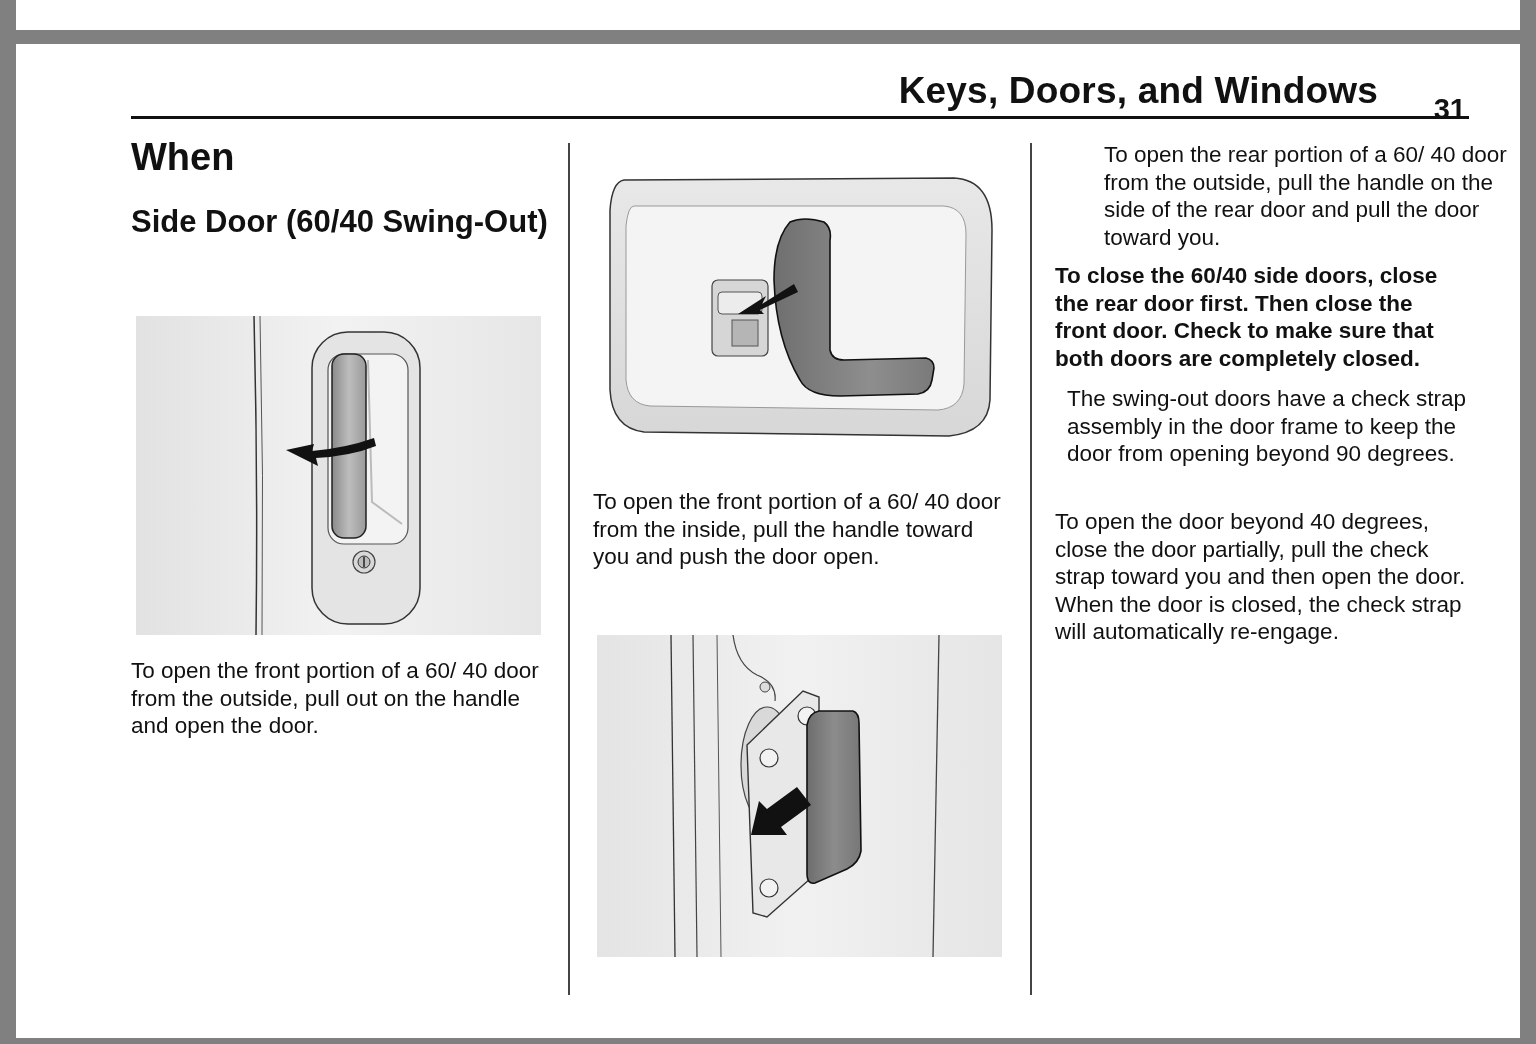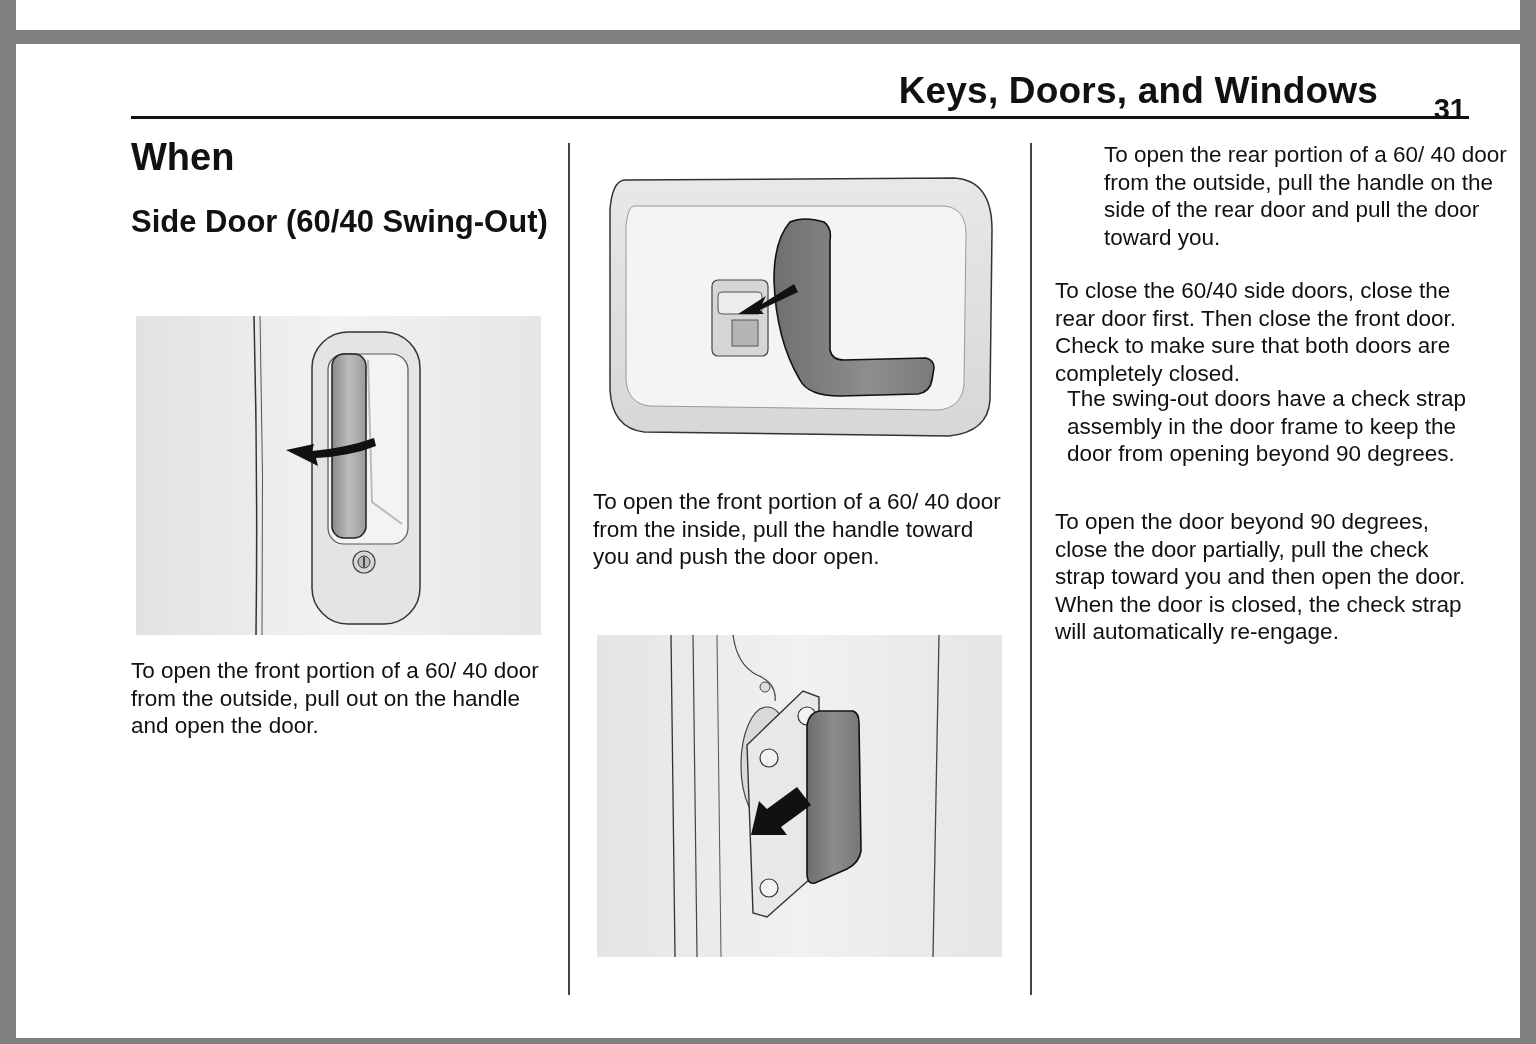--- a/index.html
+++ b/index.html
@@ -132,15 +132,15 @@
     <path d="M150 110 L206 56 L222 62 L222 236 L170 282 L156 278 Z" fill="#e8e8e8" stroke="#333" stroke-width="1.4"></path>
     <circle cx="172" cy="123" r="9" fill="#f2f2f2" stroke="#333" stroke-width="1.2"></circle>
     <circle cx="210" cy="81" r="9" fill="#f2f2f2" stroke="#333" stroke-width="1.2"></circle>
     <circle cx="172" cy="253" r="9" fill="#f2f2f2" stroke="#333" stroke-width="1.2"></circle>
     <path d="M210 90 Q212 78 222 76 L256 76 Q262 78 262 88 L264 216 Q262 228 250 234 L218 248 Q210 250 210 238 Z" fill="url(#strap)" stroke="#111" stroke-width="1.6"></path>
     <path d="M214 170 L184 192 L190 200 L154 200 L162 166 L170 174 L200 152 Z" fill="#111"></path>
   </svg>
 </div>
 
 <div class="para" style="left:1072px; top:141px; width:414px;margin-left:32px;">To open the rear portion of a 60/ 40 door from the outside, pull the handle on the side of the rear door and pull the door toward you.</div>
-<div class="para" style="left:1055px; top:277px; width:414px;">To close the 60/40 side doors, close the rear door first. Then close the front door. Check to make sure that both doors are completely closed.</div>
+<div class="para" style="left:1055px; top:262px; width:414px;font-weight:bold;">To close the 60/40 side doors, close the rear door first. Then close the front door. Check to make sure that both doors are completely closed.</div>
 <div class="para" style="left:1055px; top:385px; width:414px;margin-left:12px;">The swing-out doors have a check strap assembly in the door frame to keep the door from opening beyond 90 degrees.</div>
-<div class="para" style="left:1055px; top:508px; width:414px;">To open the door beyond 90 degrees, close the door partially, pull the check strap toward you and then open the door. When the door is closed, the check strap will automatically re-engage.</div>
+<div class="para" style="left:1055px; top:508px; width:414px;">To open the door beyond 40 degrees, close the door partially, pull the check strap toward you and then open the door. When the door is closed, the check strap will automatically re-engage.</div>
 
 </body></html>

